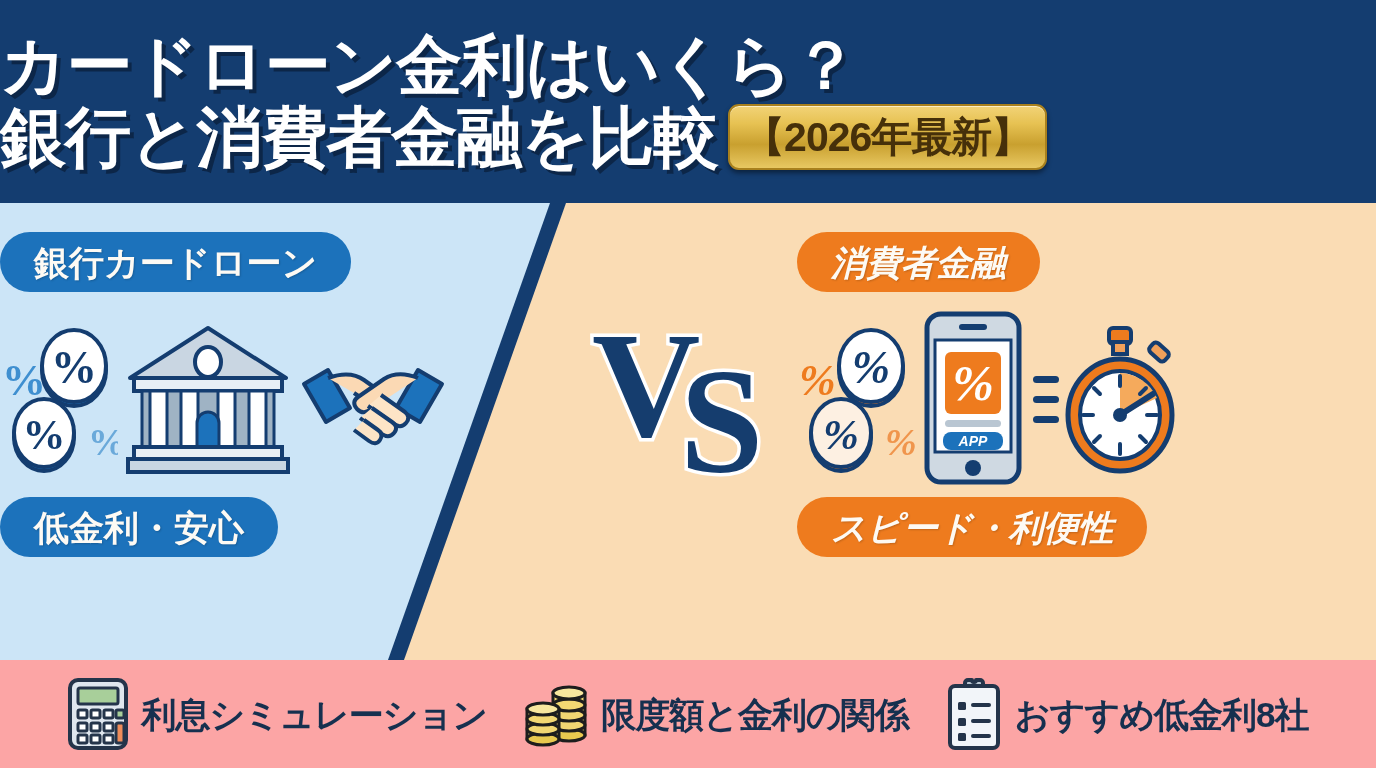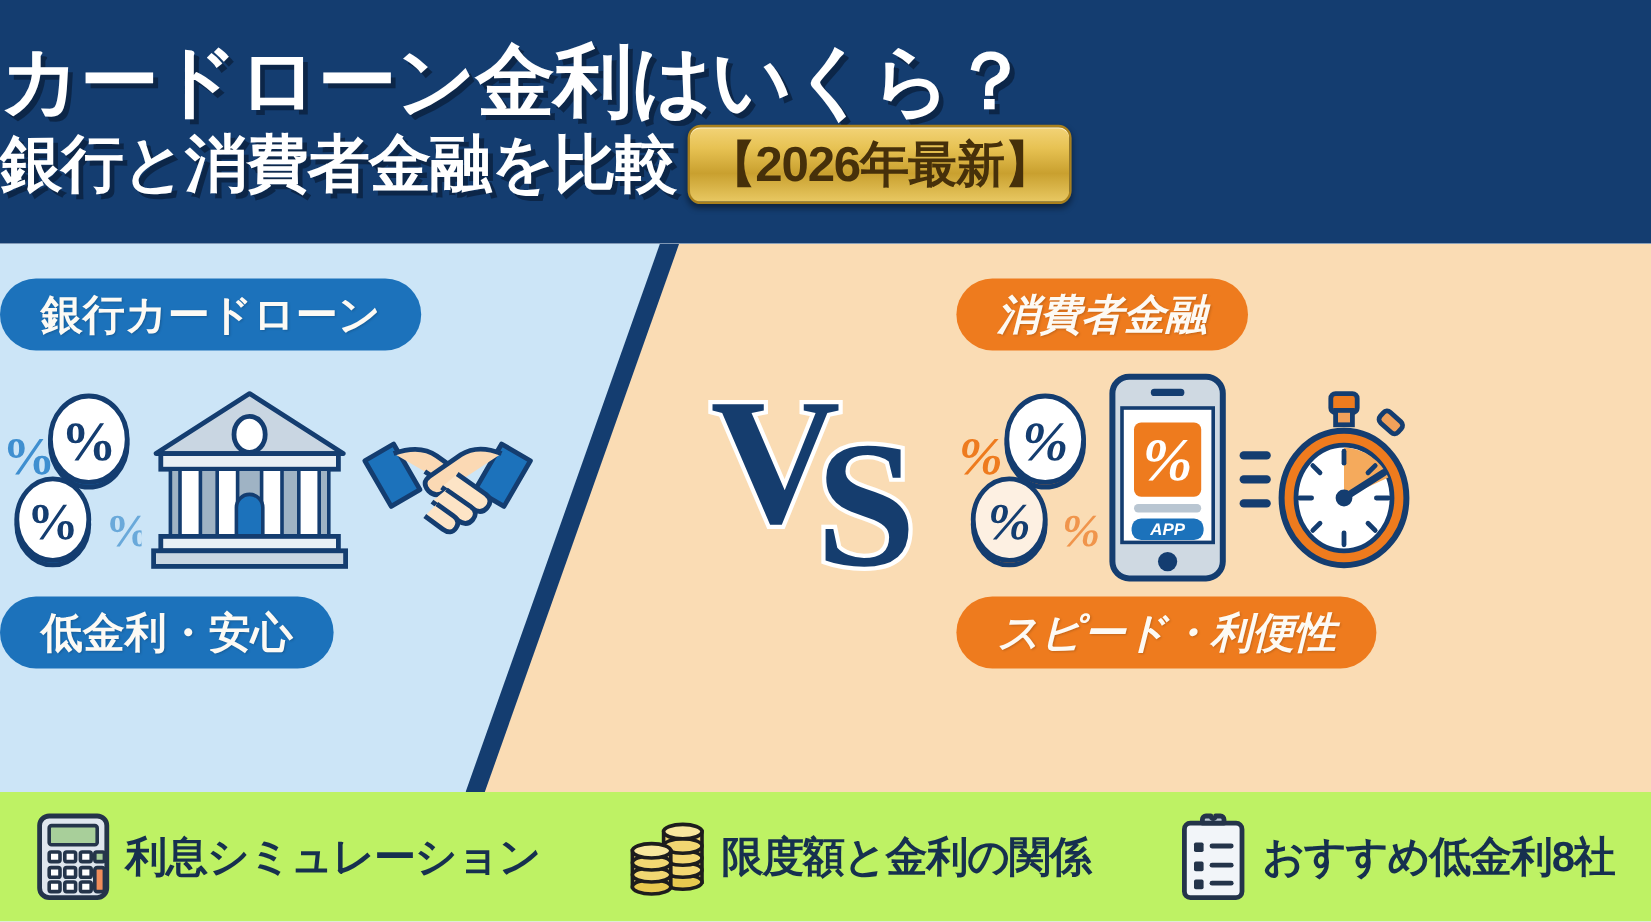--- a/index.html
+++ b/index.html
@@ -48,21 +48,21 @@
   }
   .title-row2 {
     display:flex;
     align-items:center;
     justify-content:center;
     gap:10px;
     white-space:nowrap;
   }
   .title-line2 {
     color:#ffffff;
-    font-size:52px;
+    font-size:66px;
     font-weight:bold;
     letter-spacing:-1px;
     line-height:1.06;
     text-shadow:4px 4px 0 rgba(5,20,40,.55);
     white-space:nowrap;
   }
   .gold-badge {
     display:inline-flex;
     align-items:center;
     justify-content:center;
@@ -180,25 +180,25 @@
   }
   .vs-mark .v { left:4px;  top:0px;  font-size:150px; }
   .vs-mark .s { left:92px; top:36px; font-size:150px; }
 
   
   .footer {
     position:absolute;
     left:0; top:660px;
     width:1376px;
     height:108px;
-    background:#bef264;
-    display:flex;
-    align-items:center;
-    justify-content:center;
-    gap:73px;
+    background:#fca5a5;
+    display:flex;
+    align-items:center;
+    justify-content:center;
+    gap:36px;
   }
   .foot-item {
     display:flex;
     align-items:center;
     gap:12px;
   }
   .foot-label {
     font-size:35px;
     font-weight:bold;
     color:#16304f;

